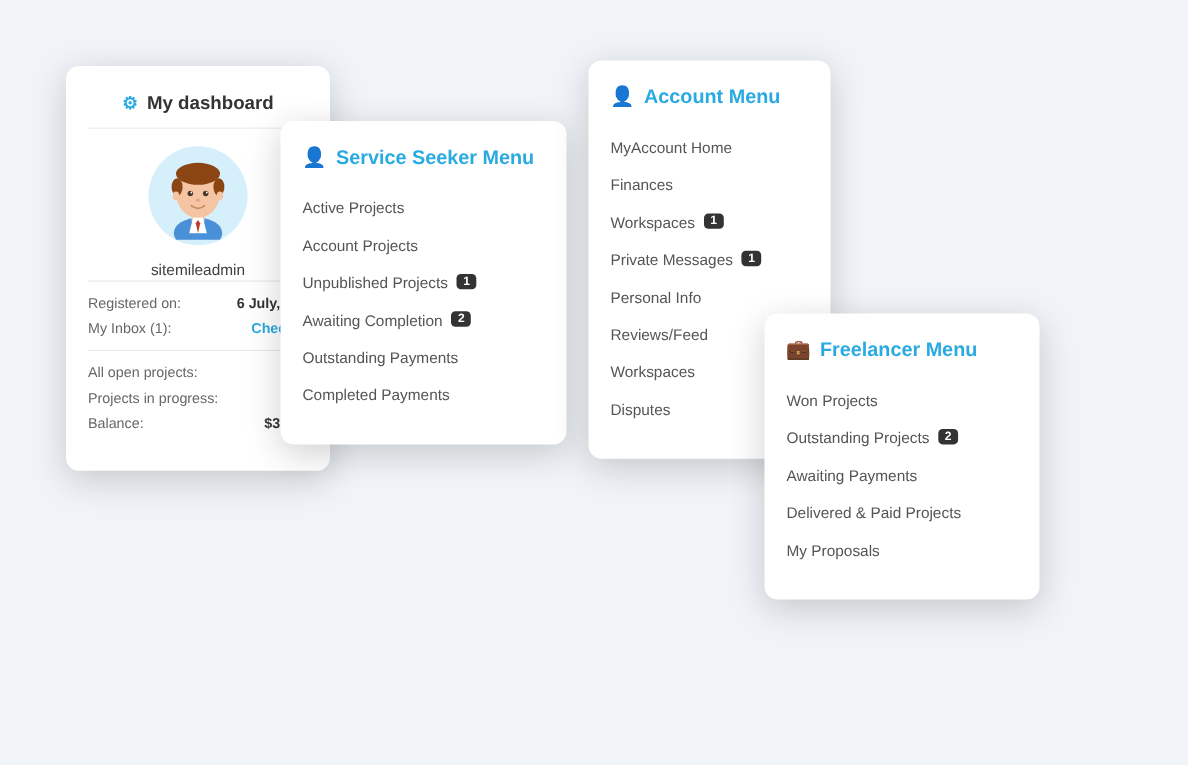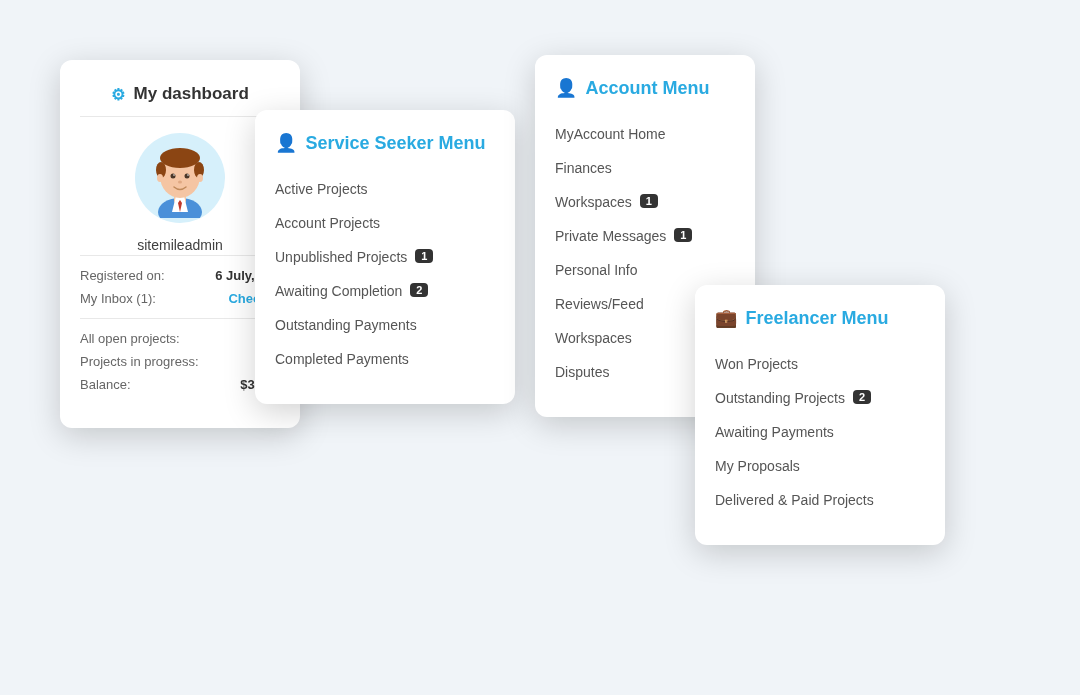--- a/index.html
+++ b/index.html
@@ -314,19 +314,19 @@
         <span>Won Projects</span>
       </div>
       <div class="menu-item">
         <span>Outstanding Projects</span>
         <span class="badge">2</span>
       </div>
       <div class="menu-item">
         <span>Awaiting Payments</span>
       </div>
       <div class="menu-item">
+        <span>Delivered &amp; Paid Projects</span>
+      </div>
+      <div class="menu-item">
         <span>My Proposals</span>
-      </div>
-      <div class="menu-item">
-        <span>Delivered &amp; Paid Projects</span>
       </div>
     </div>
 </div>
 
 </body></html>

